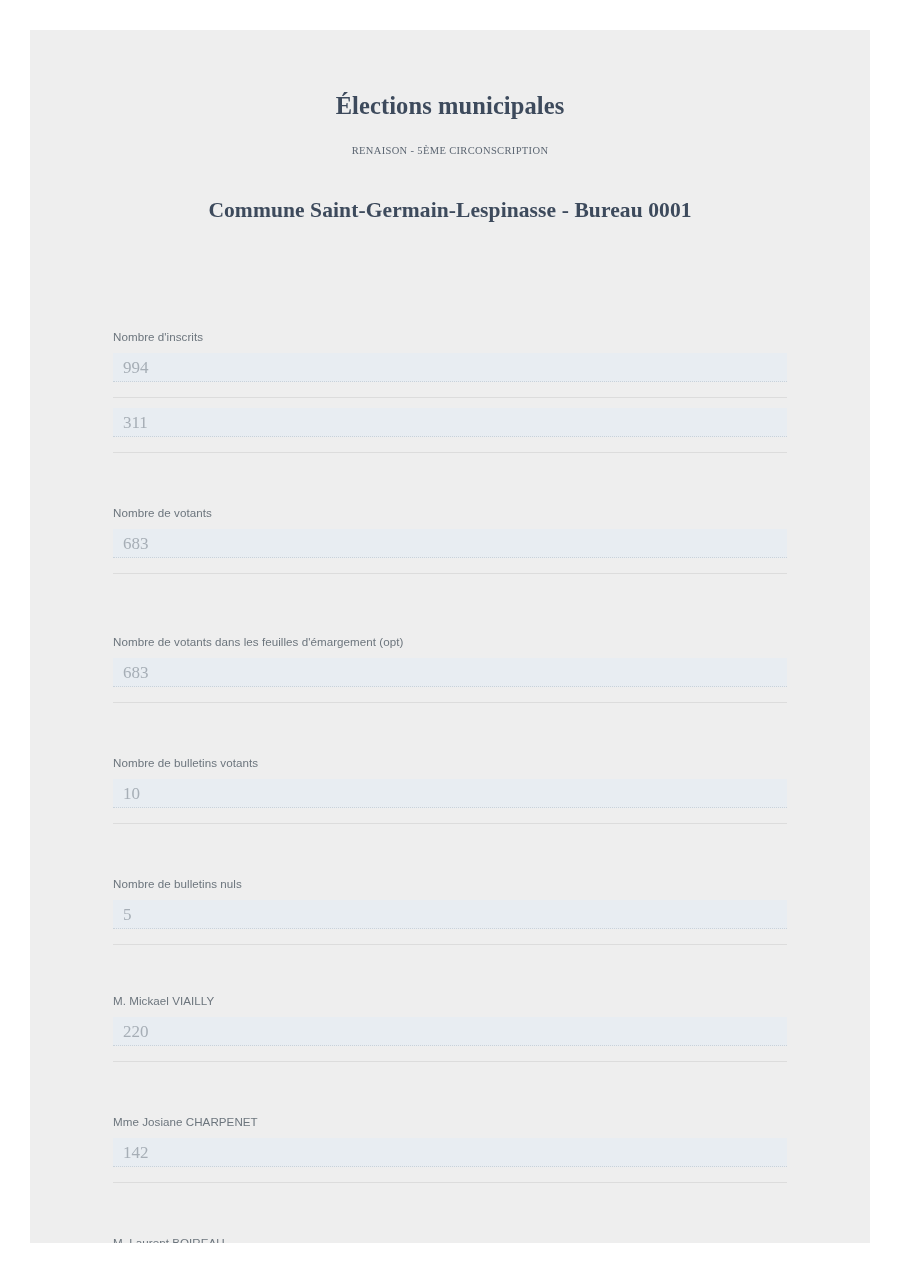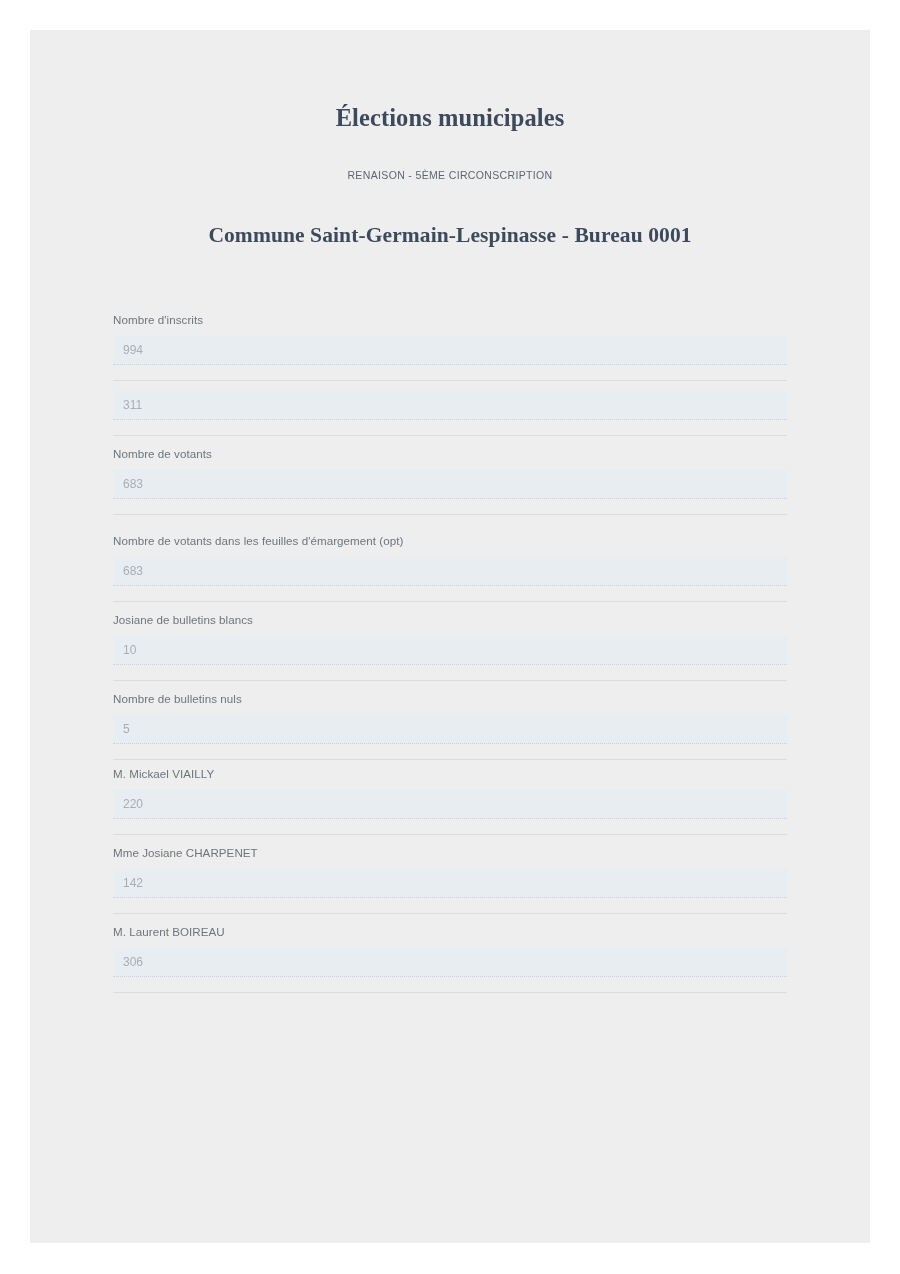--- a/index.html
+++ b/index.html
@@ -29,31 +29,31 @@
   
   .header-block {
     padding-top: 62px;
     text-align: center;
   }
   .title-main {
     font-family: "Liberation Serif", serif;
     font-weight: bold;
     font-size: 24.5px;
     color: #3d4a5c;
-    margin: 12px;
+    margin: 0;
     letter-spacing: 0.1px;
   }
   .subtitle {
     font-family: "Liberation Sans", sans-serif;
     font-size: 10.5px;
     color: #5c6672;
     letter-spacing: 0.35px;
     margin: 0;
   }
-  .sub-one { padding-top: 25px; }
+  .sub-one { padding-top: 25px; font-family: Liberation Serif, serif; }
   .title-secondary {
     font-family: "Liberation Serif", serif;
     font-weight: bold;
     font-size: 21.5px;
     color: #3d4a5c;
     margin: 14px;
     padding-top: 28px;
     letter-spacing: 0.1px;
   }
   .sub-two { padding-top: 26px; }
@@ -68,34 +68,35 @@
   }
   .field-row.roomy { padding-top: 18px; }
   .field-row.tight { padding-top: 6px; }
 
   .field-label {
     font-size: 11.6px;
     color: #6c757d;
     line-height: 16px;
     padding-bottom: 8px;
     letter-spacing: 0.05px;
+    margin-top: 42px;
   }
   .field-input {
     background: #e8edf2;
     border: 0;
     border-bottom: 1px dotted #c9d2da;
     height: 29px;
     line-height: 29px;
     padding: 0 0 0 10px;
-    font-size: 12px;
+    font-size: 17px;
     color: #a6aeb6;
     box-sizing: border-box;
     width: 100%;
     display: block;
-    font-family: Liberation Sans, sans-serif;
+    font-family: Liberation Serif, serif;
   }
   .field-sep {
     border-bottom: 1px solid #dcdcdc;
     margin-top: 15px;
   }
   .field-row.no-sep .field-sep { border-bottom: 0; margin-top: 0; }
 </style>
 </head>
 <body>
 
@@ -121,21 +122,21 @@
         <div class="field-label">Nombre de votants</div>
         <input type="text" class="field-input" readonly="" value="683" style="">
         <div class="field-sep"></div>
       </div>
       <div class="field-row roomy">
         <div class="field-label">Nombre de votants dans les feuilles d'émargement (opt)</div>
         <input type="text" class="field-input" readonly="" value="683" style="">
         <div class="field-sep"></div>
       </div>
       <div class="field-row">
-        <div class="field-label">Josiane de bulletins blancs</div>
+        <div class="field-label">Nombre de bulletins votants</div>
         <input type="text" class="field-input" readonly="" value="10" style="">
         <div class="field-sep"></div>
       </div>
       <div class="field-row">
         <div class="field-label">Nombre de bulletins nuls</div>
         <input type="text" class="field-input" readonly="" value="5" style="">
         <div class="field-sep"></div>
       </div>
       <div class="field-row tight">
         <div class="field-label">M. Mickael VIAILLY</div>

